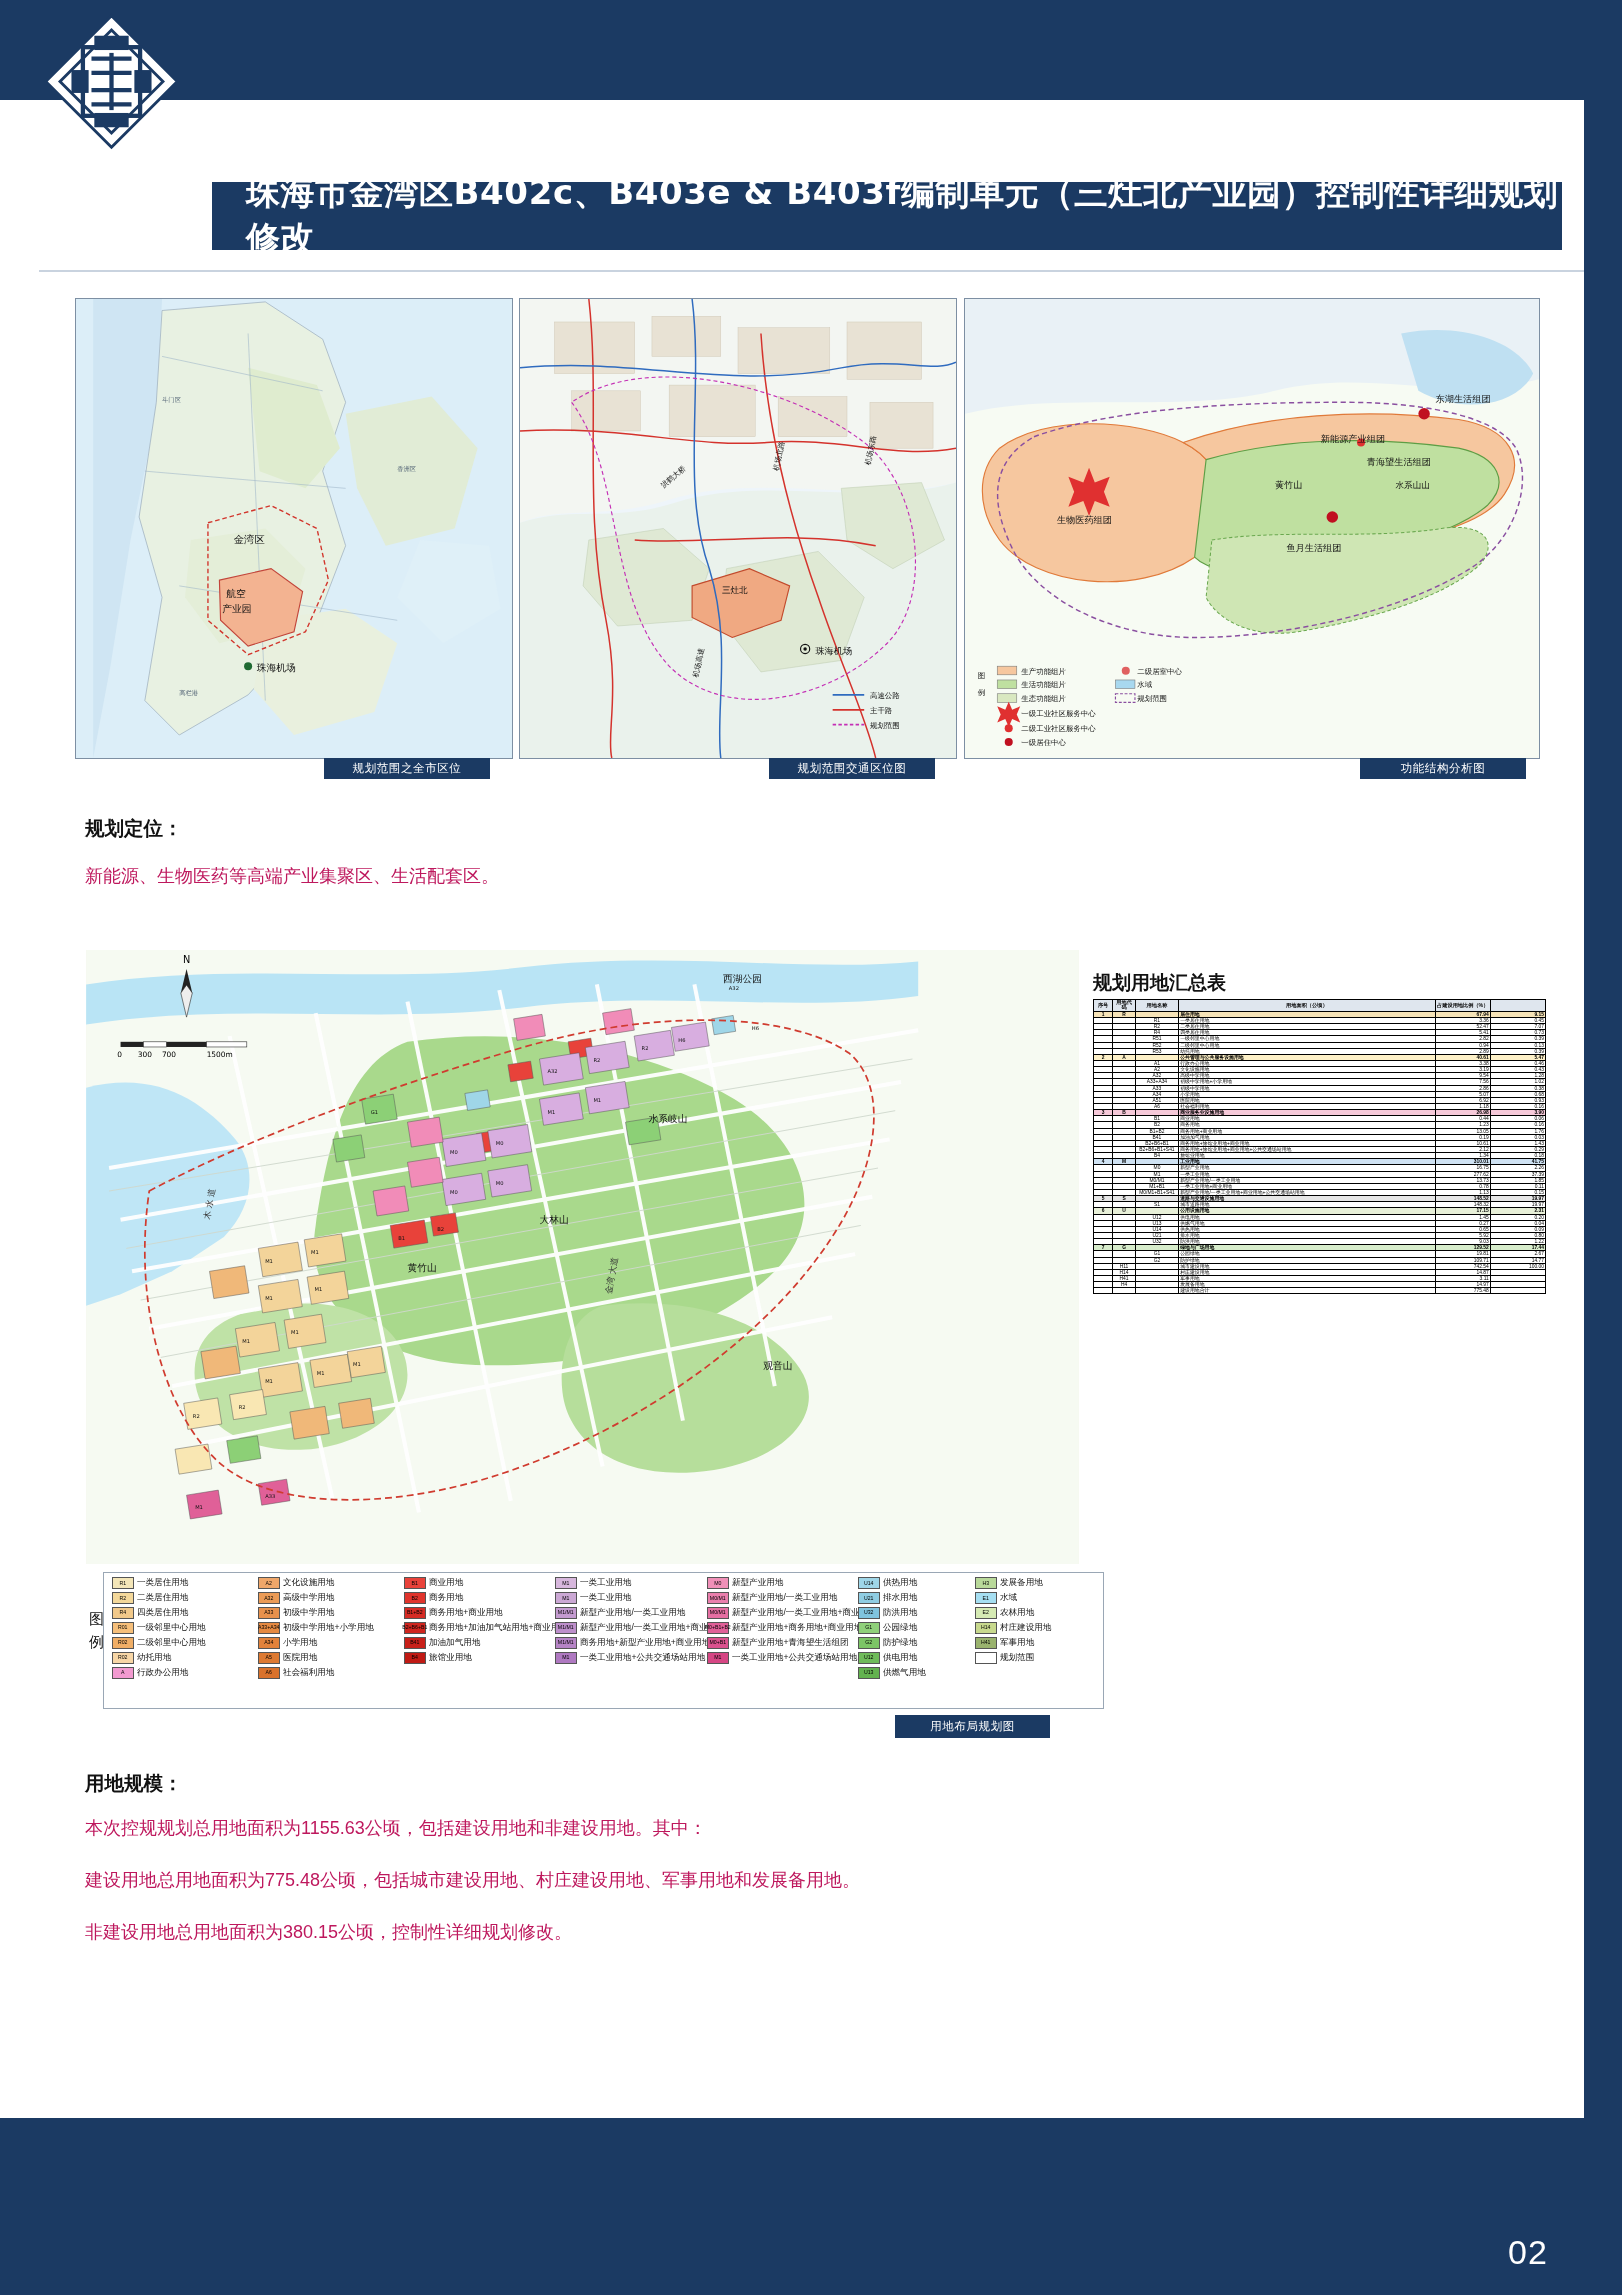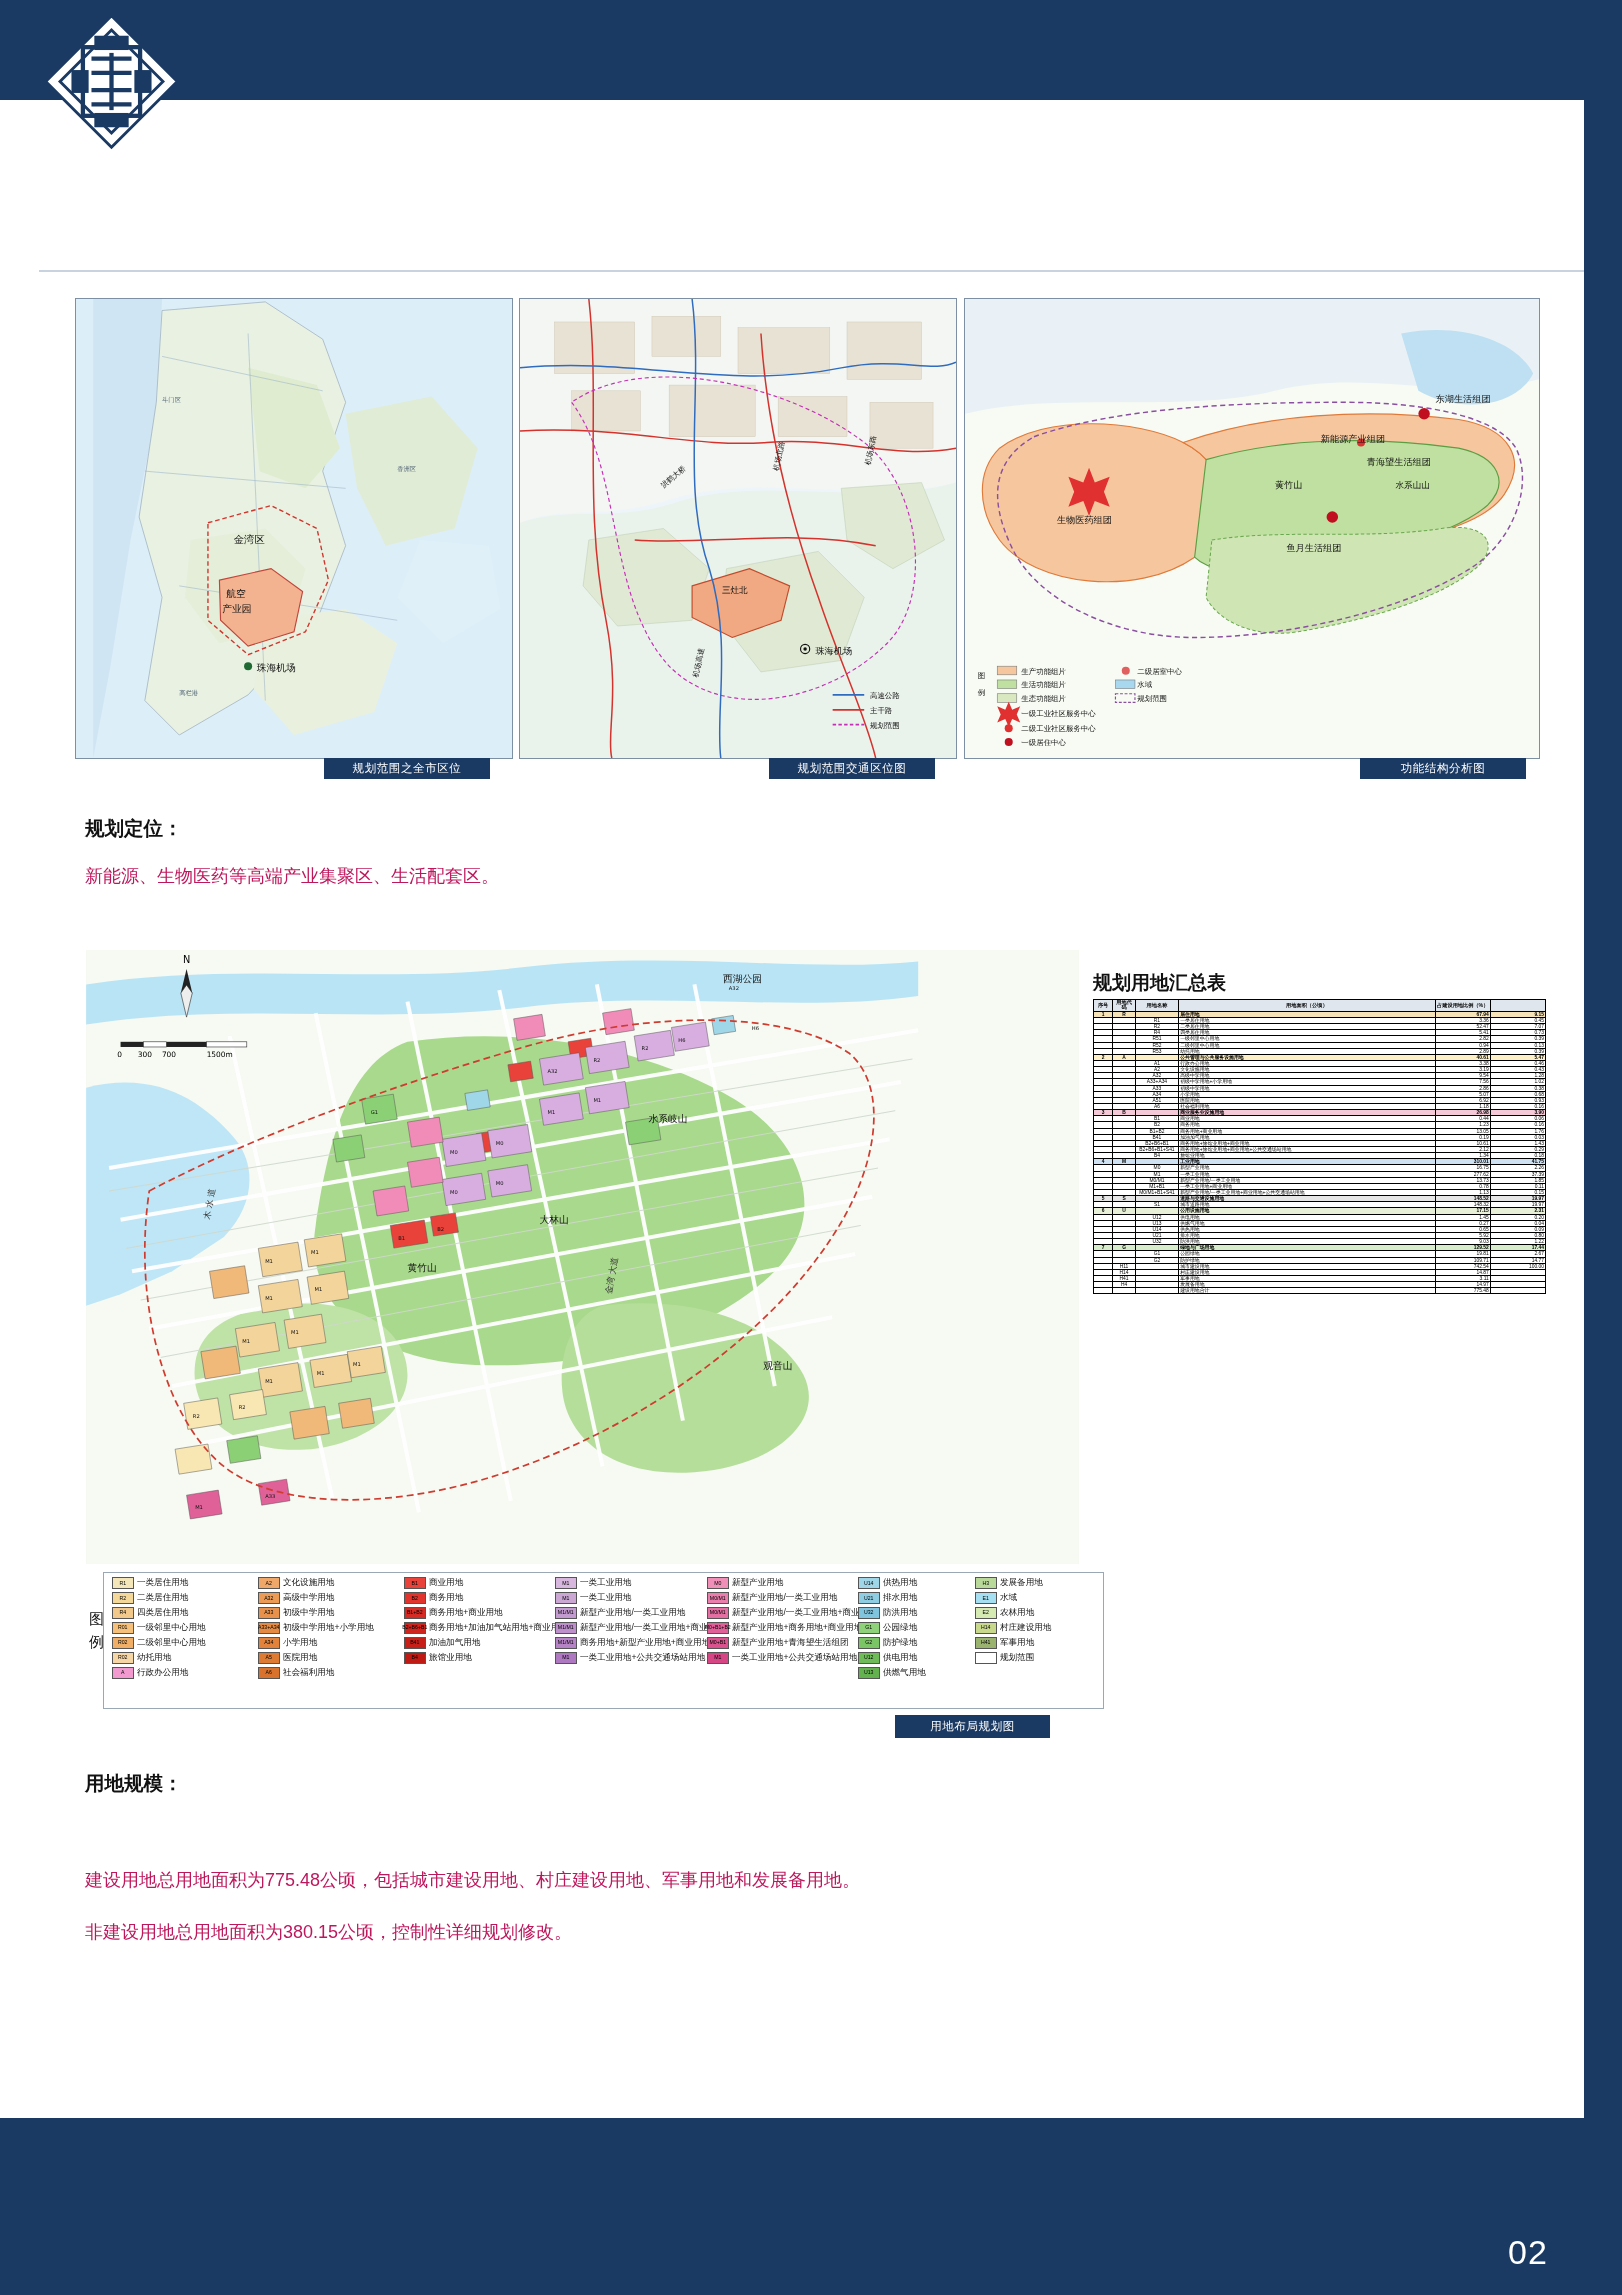--- a/index.html
+++ b/index.html
@@ -73,20 +73,23 @@
       <rect x="30" y="26" width="40" height="48" fill="none" stroke="#1b3a63" stroke-width="3"></rect>
       <rect x="38" y="18" width="24" height="10" fill="#1b3a63"></rect>
       <rect x="38" y="72" width="24" height="10" fill="#1b3a63"></rect>
       <rect x="22" y="42" width="12" height="16" fill="#1b3a63"></rect>
       <rect x="66" y="42" width="12" height="16" fill="#1b3a63"></rect>
       <path d="M36 34 h28 M36 44 h28 M36 56 h28 M36 66 h28" stroke="#1b3a63" stroke-width="3"></path>
       <path d="M50 30 v40" stroke="#1b3a63" stroke-width="3"></path>
     </svg>
   </div>
 
+  <div class="title-bar">
+    <span>珠海市金湾区B402c、B403e &amp; B403f编制单元（三灶北产业园）控制性详细规划修改</span>
+  </div>
   <div class="thin-rule"></div>
 
   <div class="panel" style="left:75px;top:298px;width:436px;height:459px;background:#e9f3fb;">
     <svg viewBox="0 0 760 800" width="436" height="459">
       <rect width="760" height="800" fill="#dceef8"></rect>
       <path d="M30 0 L150 0 L140 200 L95 420 L60 640 L30 800 Z" fill="#cfe5f3"></path>
       <path d="M150 20 L330 5 L430 70 L470 180 L430 300 L470 430 L420 560 L300 690 L180 760 L120 700 L150 520 L110 380 L140 180 Z" fill="#e8f1e2" stroke="#9ab" stroke-width="1.2"></path>
       <path d="M300 120 L420 150 L460 260 L400 330 L320 300 Z" fill="#dfeccf"></path>
       <path d="M200 420 L330 400 L400 470 L370 570 L250 600 L190 520 Z" fill="#e4eed8"></path>
       <path d="M330 560 L470 540 L560 600 L520 720 L380 760 L310 680 Z" fill="#e9f0de"></path>
@@ -950,17 +953,18 @@
           <td class="c sum"></td>
           <td class="c sum"></td>
           <td class=" sum">建设用地合计</td>
           <td class="r sum">775.48</td>
           <td class="r sum"></td>
         </tr>
       </tbody>
   </table>
 
   <div class="h-label" style="left:85px;top:1770px;">用地规模：</div>
+  <div class="p-text" style="left:85px;top:1816px;">本次控规规划总用地面积为1155.63公顷，包括建设用地和非建设用地。其中：</div>
   <div class="p-text" style="left:85px;top:1868px;">建设用地总用地面积为775.48公顷，包括城市建设用地、村庄建设用地、军事用地和发展备用地。</div>
   <div class="p-text" style="left:85px;top:1920px;">非建设用地总用地面积为380.15公顷，控制性详细规划修改。</div>
 
 </div>
 
 
 </body></html>

